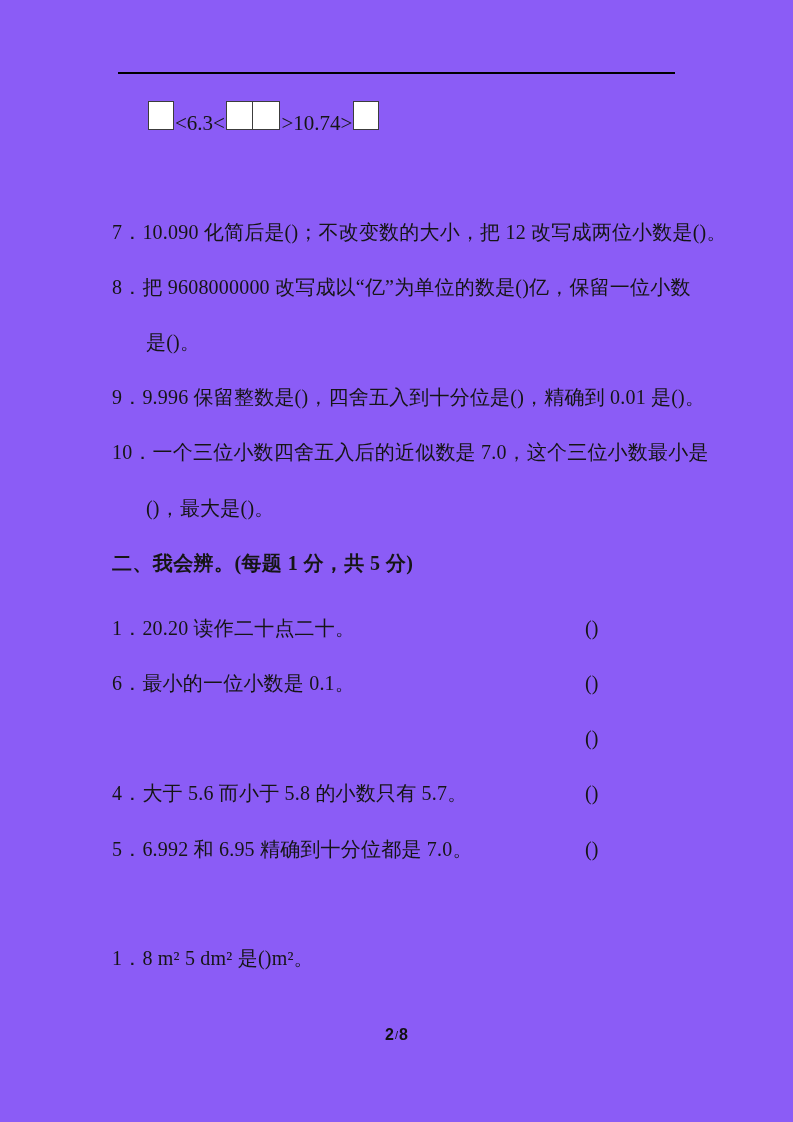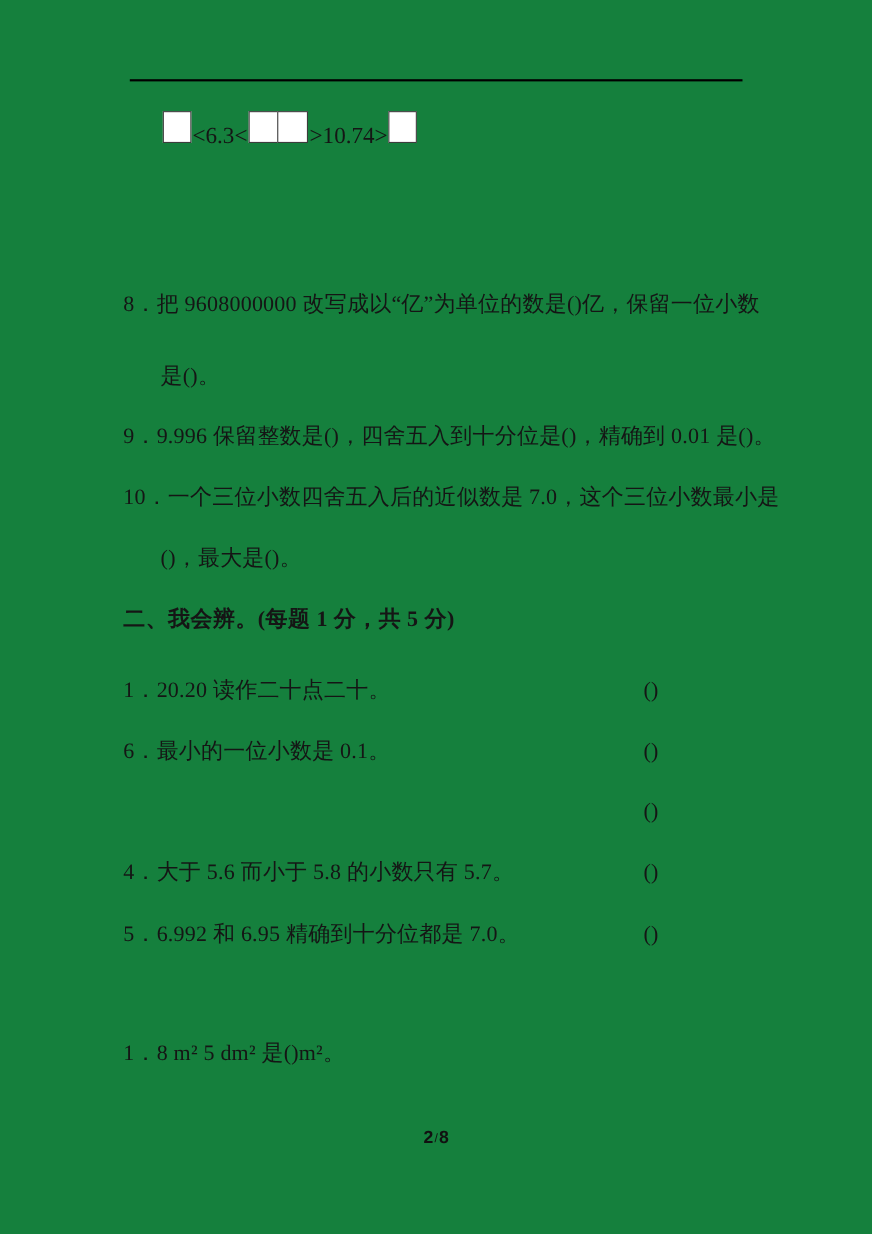--- a/index.html
+++ b/index.html
@@ -4,21 +4,21 @@
 <style>
   html, body {
     margin: 0;
     padding: 0;
     background: #ffffff;
   }
   .page {
     position: relative;
     width: 793px;
     height: 1122px;
-    background: #15803d;
+    background: #8b5cf6;
     overflow: hidden;
     font-family: "Liberation Serif", "DejaVu Serif", serif;
     color: #151515;
   }
   .rule {
     position: absolute;
     left: 118px;
     top: 72px;
     width: 557px;
     height: 2px;
@@ -109,21 +109,22 @@
     <span class="ineq-text">&lt;6.3&lt;</span>
     <span class="sq-pair">
         <span class="sq"></span>
         <span class="sq"></span>
       </span>
     <span class="ineq-text">&gt;10.74&gt;</span>
     <span class="sq"></span>
   </div>
 
 
-  <div class="txtline" style="top:266px;">8．把 9608000000 改写成以“亿”为单位的数是()亿，保留一位小数</div>
+  <div class="txtline" style="top:221px;">7．10.090 化简后是()；不改变数的大小，把 12 改写成两位小数是()。</div>
+  <div class="txtline" style="top:276px;">8．把 9608000000 改写成以“亿”为单位的数是()亿，保留一位小数</div>
   <div class="txtline indent" style="top:331px;">是()。</div>
   <div class="txtline" style="top:386px;">9．9.996 保留整数是()，四舍五入到十分位是()，精确到 0.01 是()。</div>
   <div class="txtline" style="top:441px;">10．一个三位小数四舍五入后的近似数是 7.0，这个三位小数最小是</div>
   <div class="txtline indent" style="top:497px;">()，最大是()。</div>
 
   <div class="txtline section-header" style="top:552px;">二、我会辨。(每题 1 分，共 5 分)</div>
 
   <div class="txtline judge-line" style="top:617px;">
     <span>1．20.20 读作二十点二十。</span>
     <span class="answer-paren">()</span>

